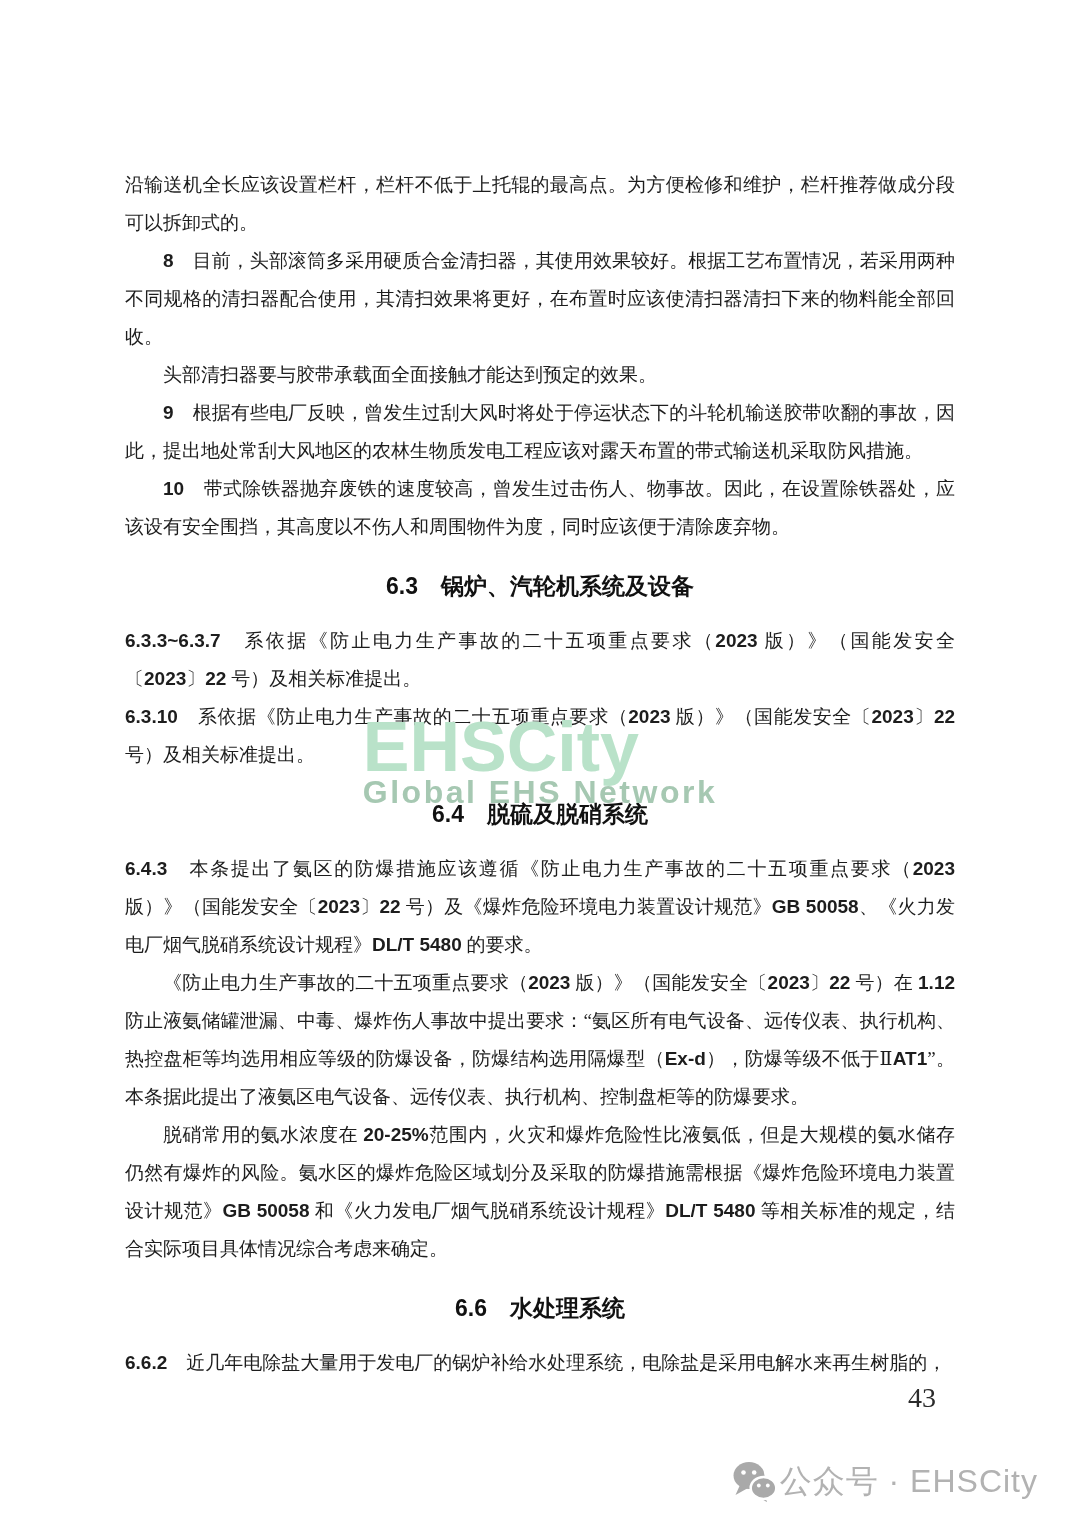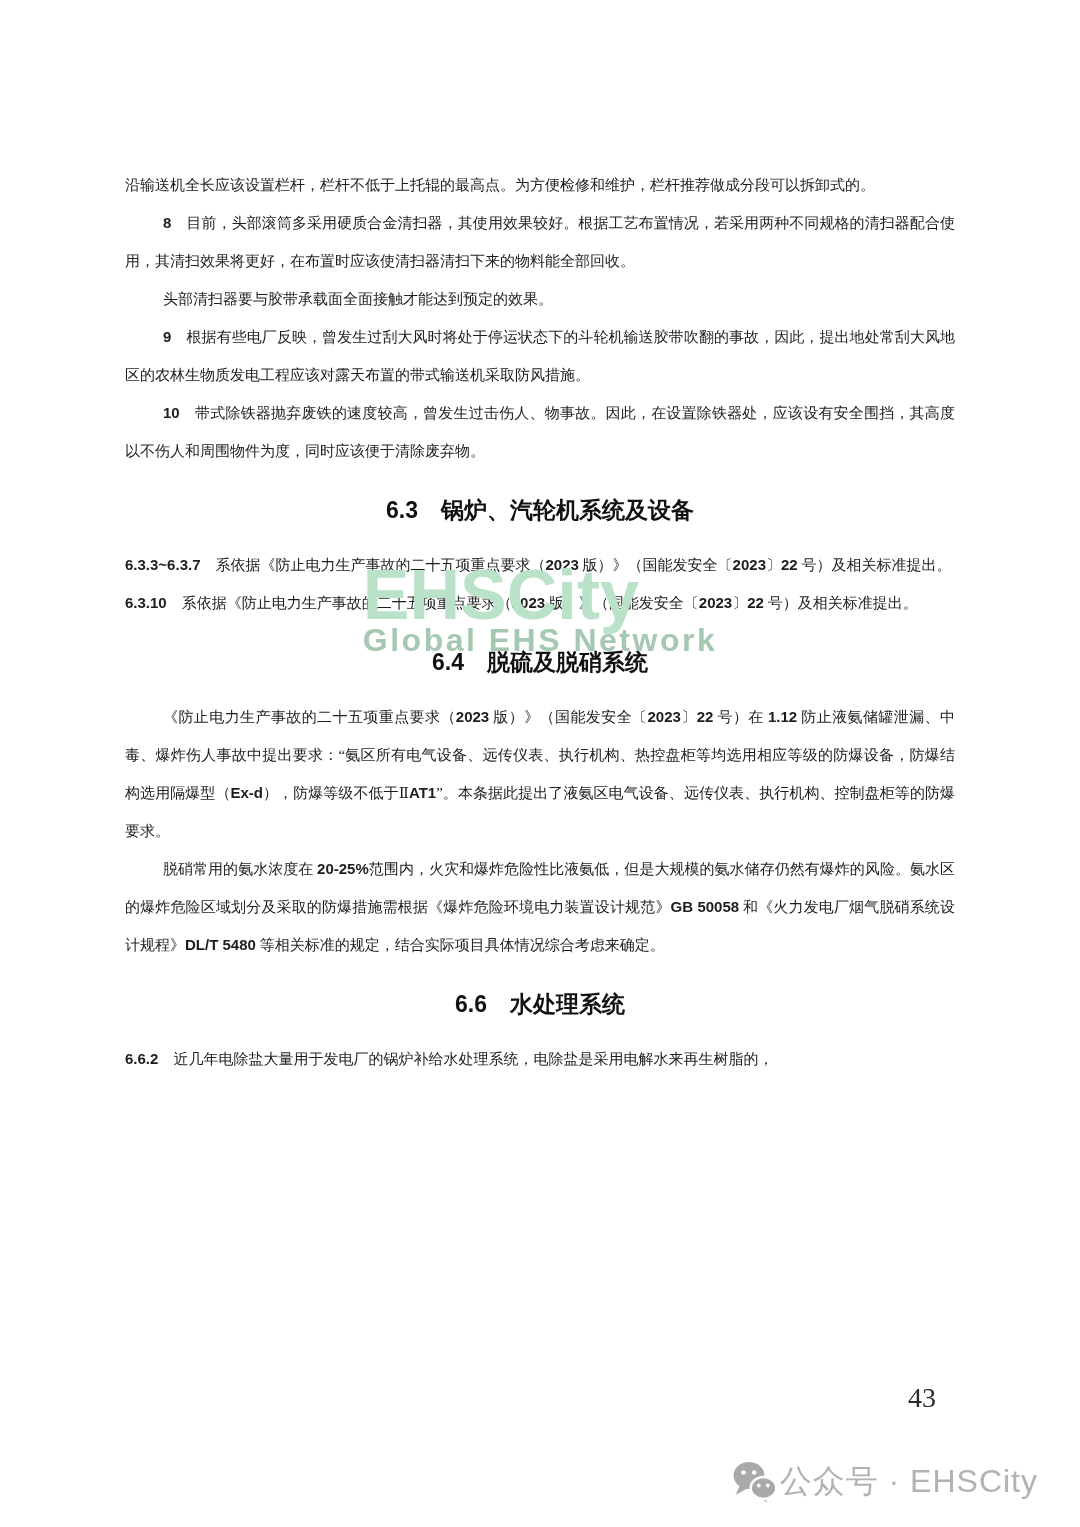--- a/index.html
+++ b/index.html
@@ -11,21 +11,21 @@
     overflow:hidden;
     font-family:"Liberation Serif","DejaVu Serif",serif;
     color:#1d1d1d;
   }
   .content{
     position:absolute;
     left:125px;top:166px;width:830px;
   }
   .para{
     margin:0;
-    font-size:15px;
+    font-size:19px;
     line-height:38px;
     text-align:justify;
     color:#1d1d1d;
   }
   .para.indent{ text-indent:38px; }
   .latin{
     font-family:"Liberation Sans","DejaVu Sans",sans-serif;
     font-weight:bold;
   }
   .heading{
@@ -102,20 +102,21 @@
     <p class="para"><span class="latin">6.3.10</span>　系依据《防止电力生产事故的二十五项重点要求（<span class="latin">2023</span> 版）》（国能发安全〔<span class="latin">2023</span>〕<span class="latin">22</span> 号）及相关标准提出。</p>
 
     <div class="heading-wrap">
       <div class="watermark">
         <div class="wm-title" style="color: rgb(185, 226, 201);">EHSCity</div>
         <div class="wm-sub" style="color: rgb(166, 200, 178);">Global EHS Network</div>
       </div>
       <h2 class="heading"><span class="latin">6.4</span>　脱硫及脱硝系统</h2>
     </div>
 
+    <p class="para"><span class="latin">6.4.3</span>　本条提出了氨区的防爆措施应该遵循《防止电力生产事故的二十五项重点要求（<span class="latin">2023</span> 版）》（国能发安全〔<span class="latin">2023</span>〕<span class="latin">22</span> 号）及《爆炸危险环境电力装置设计规范》<span class="latin">GB 50058</span>、《火力发电厂烟气脱硝系统设计规程》<span class="latin">DL/T 5480</span> 的要求。</p>
     <p class="para indent">《防止电力生产事故的二十五项重点要求（<span class="latin">2023</span> 版）》（国能发安全〔<span class="latin">2023</span>〕<span class="latin">22</span> 号）在 <span class="latin">1.12</span> 防止液氨储罐泄漏、中毒、爆炸伤人事故中提出要求：“氨区所有电气设备、远传仪表、执行机构、热控盘柜等均选用相应等级的防爆设备，防爆结构选用隔爆型（<span class="latin">Ex-d</span>），防爆等级不低于Ⅱ<span class="latin">AT1</span>”。本条据此提出了液氨区电气设备、远传仪表、执行机构、控制盘柜等的防爆要求。</p>
     <p class="para indent">脱硝常用的氨水浓度在 <span class="latin">20-25%</span>范围内，火灾和爆炸危险性比液氨低，但是大规模的氨水储存仍然有爆炸的风险。氨水区的爆炸危险区域划分及采取的防爆措施需根据《爆炸危险环境电力装置设计规范》<span class="latin">GB 50058</span> 和《火力发电厂烟气脱硝系统设计规程》<span class="latin">DL/T 5480</span> 等相关标准的规定，结合实际项目具体情况综合考虑来确定。</p>
 
     <h2 class="heading"><span class="latin">6.6</span>　水处理系统</h2>
 
     <p class="para"><span class="latin">6.6.2</span>　近几年电除盐大量用于发电厂的锅炉补给水处理系统，电除盐是采用电解水来再生树脂的，</p>
   </main>
 
   <div class="page-number">43</div>
 

